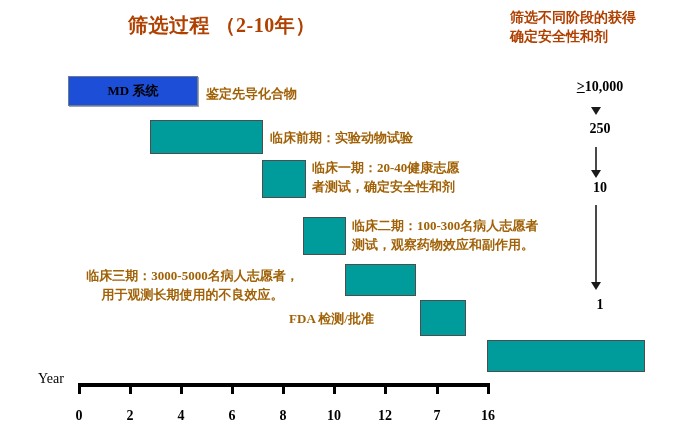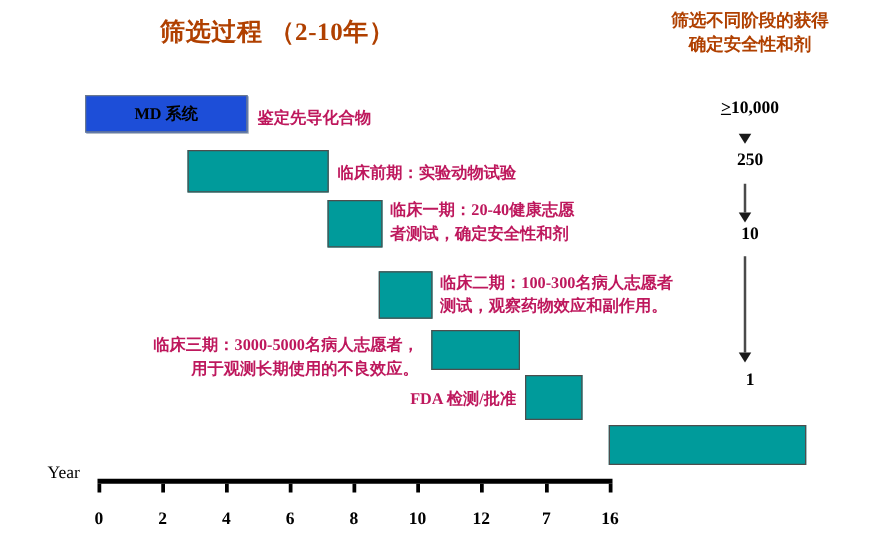--- a/index.html
+++ b/index.html
@@ -22,21 +22,21 @@
     left: 128px; top: 12px;
     font-size: 20px;
     font-weight: bold;
     color: #b04000;
     letter-spacing: 0.5px;
     white-space: nowrap;
   }
   .title-right {
     left: 510px; top: 8px;
     width: 180px;
-    text-align: center;
+    text-align: left;
     font-size: 14px;
     font-weight: bold;
     color: #b04000;
     line-height: 19px;
   }
 
   
   .md-box {
     left: 68px; top: 76px;
     width: 128px; height: 28px;
@@ -55,25 +55,25 @@
   .bar {
     background: #009b9b;
     border: 1px solid #4d4d4d;
     box-sizing: border-box;
   }
 
   
   .label {
     font-size: 13px;
     font-weight: bold;
-    color: #be185d;
+    color: #a16207;
     line-height: 19px;
     white-space: nowrap;
   }
-  .label.right-align { text-align: right; }
+  .label.right-align { text-align: center; }
 
   
   .num {
     font-size: 14px;
     font-weight: bold;
     color: #000000;
     text-align: center;
     white-space: nowrap;
   }
   .num .ge {

